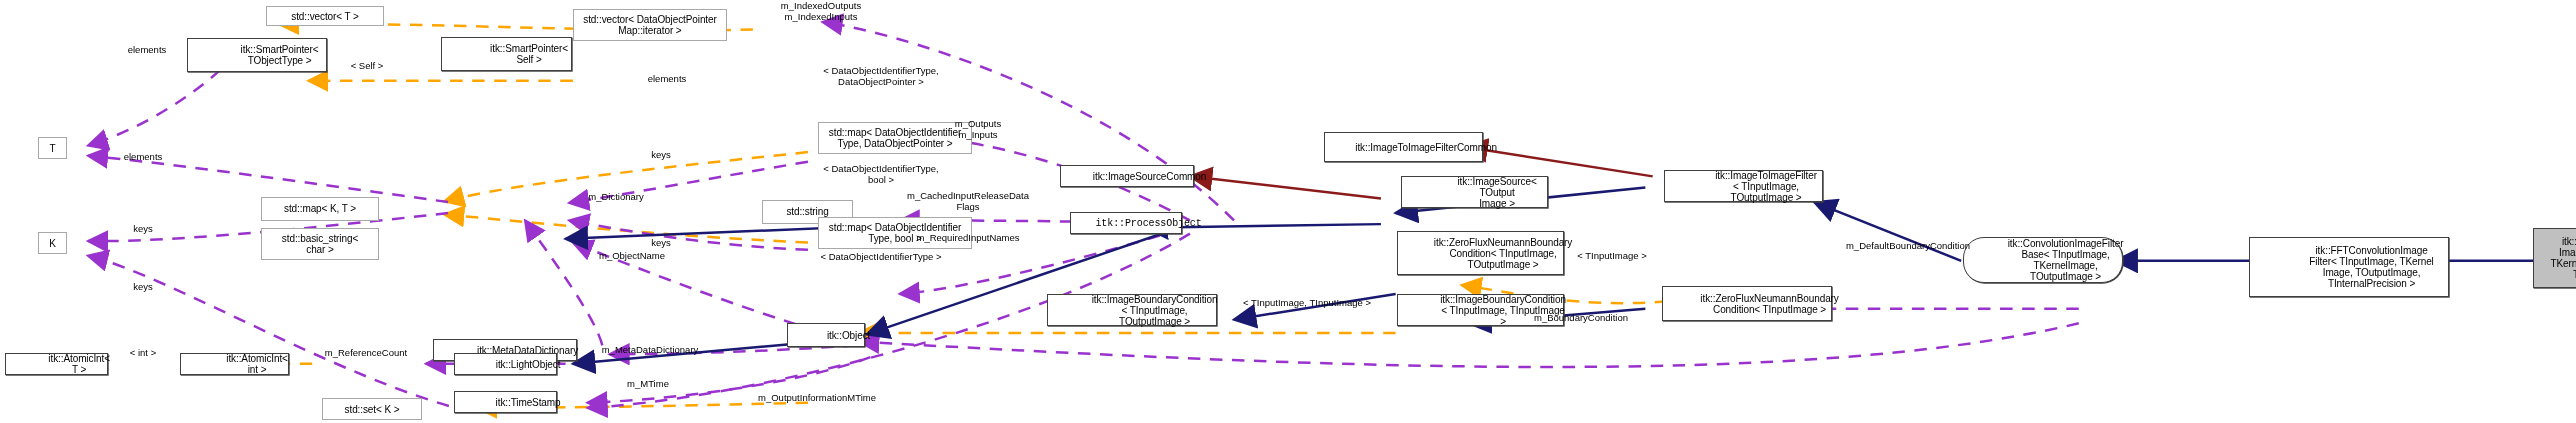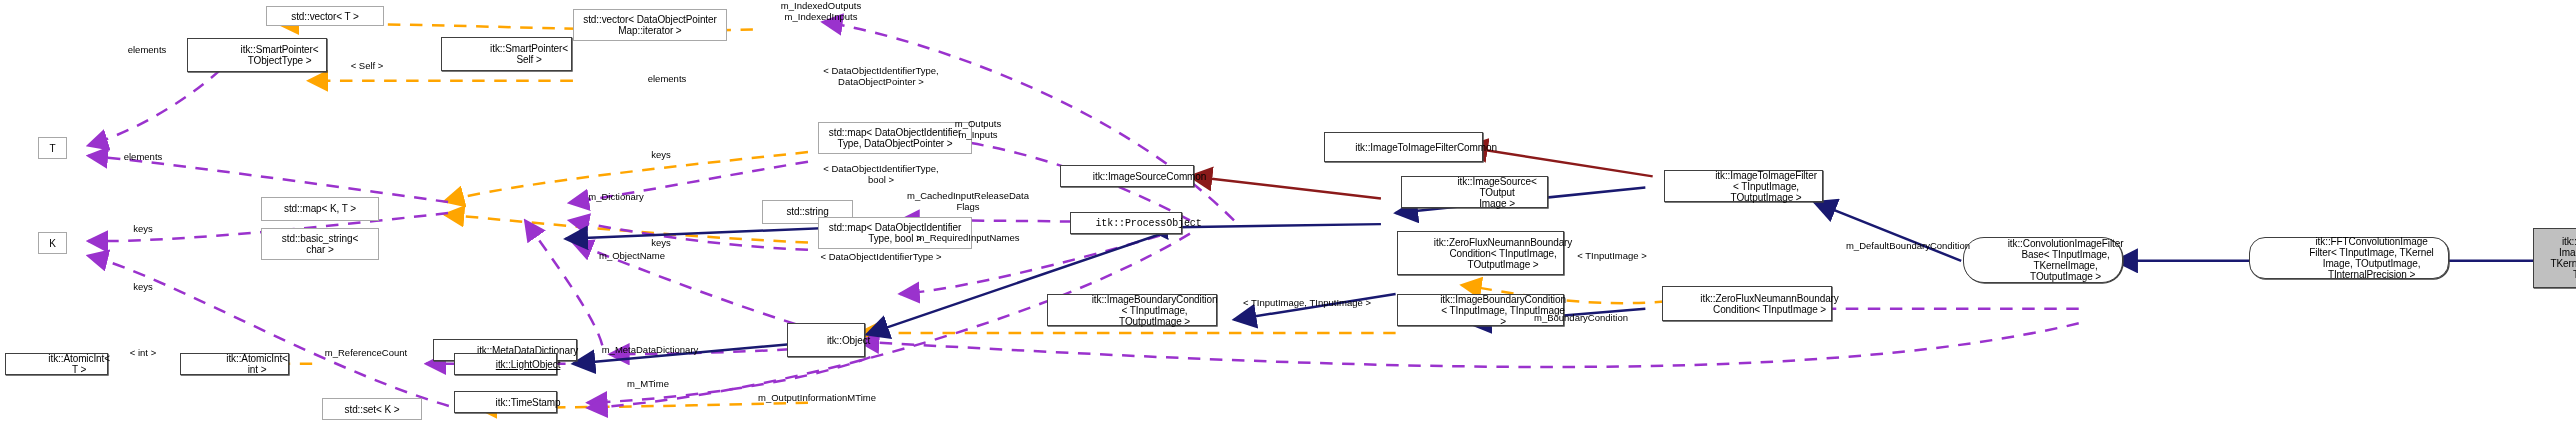--- a/index.html
+++ b/index.html
@@ -135,45 +135,45 @@
   <div class="node n-thin" style="left:261px;top:197px;width:118px;height:23.5px;">std::map&lt; K, T &gt;</div>
   <div class="node n-thin" style="left:261px;top:228px;width:118px;height:32px;">std::basic_string&lt;
 char &gt;</div>
   <div class="node n-thin" style="left:322px;top:398px;width:100px;height:22px;">std::set&lt; K &gt;</div>
   <div class="node n-thin" style="left:762px;top:200px;width:91px;height:23.5px;">std::string</div>
   <div class="node n-thin" style="left:818px;top:122px;width:154px;height:32px;">std::map&lt; DataObjectIdentifier
 Type, DataObjectPointer &gt;</div>
   <div class="node n-thin" style="left:818px;top:217px;width:154px;height:32px;">std::map&lt; DataObjectIdentifier
 Type, bool &gt;</div>
   <div class="node n-thick" style="left:433px;top:339px;width:144px;height:22px;">itk::MetaDataDictionary</div>
-  <div class="node n-thick" style="left:454px;top:353px;width:103px;height:22px;text-decoration:underline;">itk::LightObject</div>
+  <div class="node n-thick" style="left:454px;top:353px;width:103px;height:22px;">itk::LightObject</div>
   <div class="node n-thick" style="left:454px;top:391px;width:103px;height:22px;">itk::TimeStamp</div>
   <div class="node n-thick" style="left:5.1px;top:353px;width:103px;height:22px;">itk::AtomicInt&lt; T &gt;</div>
   <div class="node n-thick" style="left:180px;top:353px;width:109px;height:22px;">itk::AtomicInt&lt; int &gt;</div>
-  <div class="node n-thick" style="left:787px;top:323px;width:78px;height:34px;">itk::Object</div>
+  <div class="node n-thick" style="left:787px;top:323px;width:78px;height:24px;">itk::Object</div>
   <div class="node n-thick" style="left:1070px;top:212px;width:112px;height:22px;font-family:Liberation Mono, monospace;">itk::ProcessObject</div>
   <div class="node n-thick" style="left:1060px;top:165px;width:134px;height:22px;">itk::ImageSourceCommon</div>
   <div class="node n-thick" style="left:1047px;top:294px;width:170px;height:32px;">itk::ImageBoundaryCondition
 &lt; TInputImage, TOutputImage &gt;</div>
   <div class="node n-thick" style="left:1397px;top:294px;width:167px;height:32px;">itk::ImageBoundaryCondition
 &lt; TInputImage, TInputImage &gt;</div>
   <div class="node n-thick" style="left:1397px;top:231px;width:167px;height:44px;">itk::ZeroFluxNeumannBoundary
 Condition&lt; TInputImage,
 TOutputImage &gt;</div>
   <div class="node n-thick" style="left:1662px;top:286px;width:170px;height:35px;">itk::ZeroFluxNeumannBoundary
 Condition&lt; TInputImage &gt;</div>
   <div class="node n-thick" style="left:1401px;top:176px;width:147px;height:32px;">itk::ImageSource&lt; TOutput
 Image &gt;</div>
   <div class="node n-thick" style="left:1324px;top:132px;width:159px;height:30px;text-align:right;">itk::ImageToImageFilterCommon</div>
   <div class="node n-thick" style="left:1664px;top:170px;width:159px;height:32px;">itk::ImageToImageFilter
 &lt; TInputImage, TOutputImage &gt;</div>
   <div class="node n-thick" style="left:1963px;top:237px;width:160px;height:46px;border-radius:21px;">itk::ConvolutionImageFilter
 Base&lt; TInputImage, TKernelImage,
 TOutputImage &gt;</div>
-  <div class="node n-thick" style="left:2249px;top:237px;width:200px;height:42px;border-radius:16px;">itk::FFTConvolutionImage
+  <div class="node n-thick" style="left:2249px;top:237px;width:200px;height:60px;">itk::FFTConvolutionImage
 Filter&lt; TInputImage, TKernel
 Image, TOutputImage, TInternalPrecision &gt;</div>
   <div class="node n-current" style="left:2533px;top:228px;width:167px;height:60px;">itk::InverseDeconvolution
 ImageFilter&lt; TInputImage,
 TKernelImage, TOutputImage,
 TInternalPrecision &gt;</div>
 
   <div class="edge-label el-center" style="left:147px;top:44px;width:103px;">elements</div>
   <div class="edge-label el-center" style="left:367px;top:60px;width:88px;">&lt; Self &gt;</div>
   <div class="edge-label el-center" style="left:821px;top:0px;width:169px;">m_IndexedOutputs

